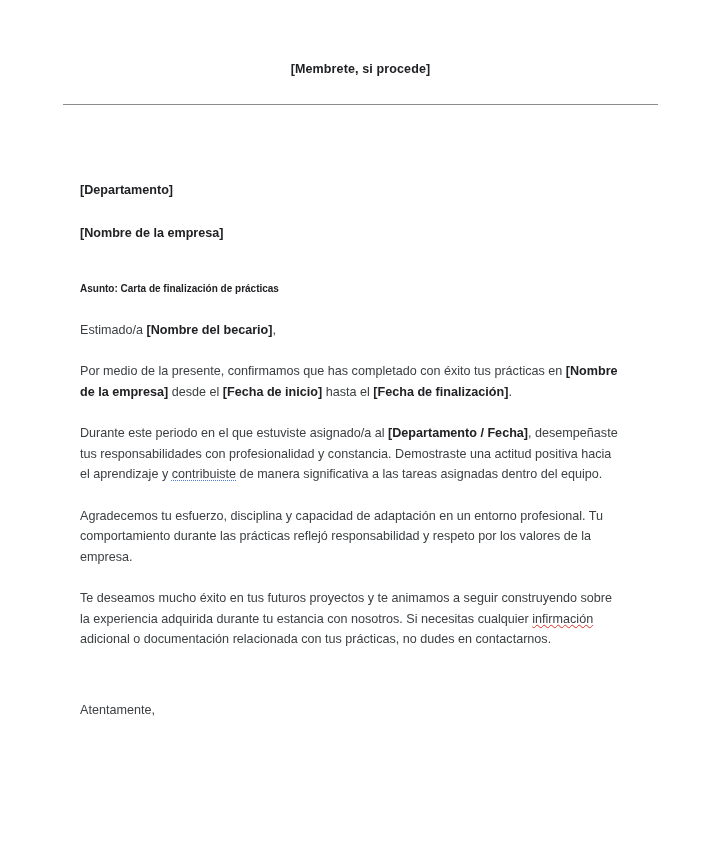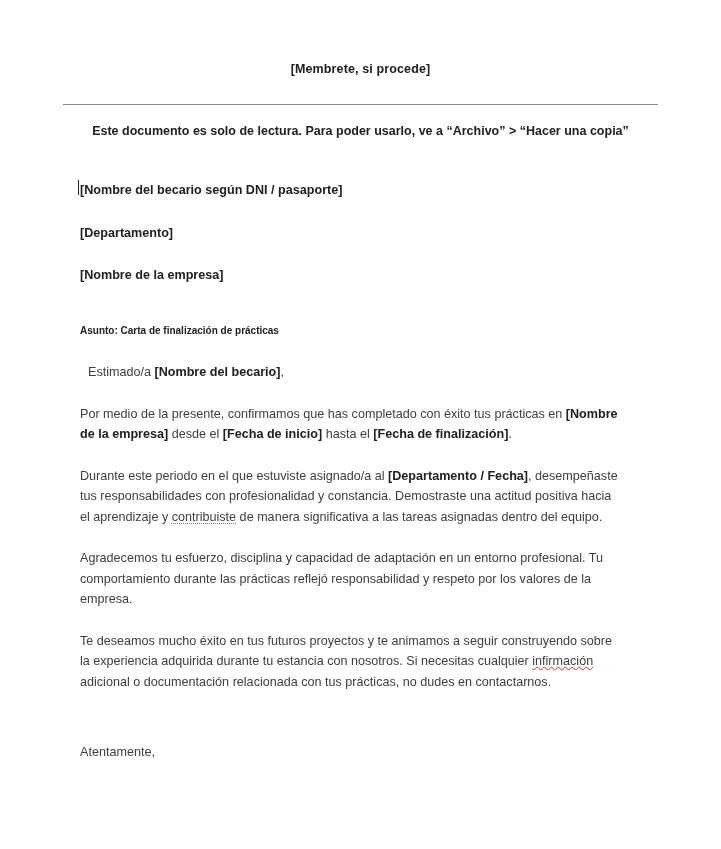--- a/index.html
+++ b/index.html
@@ -89,21 +89,21 @@
     font-size: 10px;
   }
 
   p.para {
     margin: 21px 16px 0 0;
     color: #3c4043;
     font-size: 12.6px;
     line-height: 20.5px;
   }
   p.greet {
-    margin: 21px 0 0 8px;
+    margin: 21px 0 0 0;
   }
 
   b.ph {
     font-weight: bold;
     color: #202124;
   }
 
   
   .sp-blue {
     text-decoration: underline;
@@ -128,25 +128,23 @@
 </style>
 </head>
 <body>
 
 <div class="page">
 
   <div class="letterhead">[Membrete, si procede]</div>
 
   <div class="rule"></div>
 
-  <div class="notice">Este documento es solo de lectura. Para poder usarlo, ve a “Archivo” &gt; “Hacer una copia”</div>
 
   <div class="content">
 
-    <div class="addr-line first">[Nombre del becario según DNI / pasaporte]</div>
 
 
     <div class="addr-line">[Departamento]</div>
 
     <div class="addr-line">[Nombre de la empresa]</div>
 
     <div class="subject">Asunto: Carta de finalización de prácticas</div>
 
     <p class="para greet"><span>Estimado/a </span><b class="ph">[Nombre del becario]</b><span>,</span></p>
 

